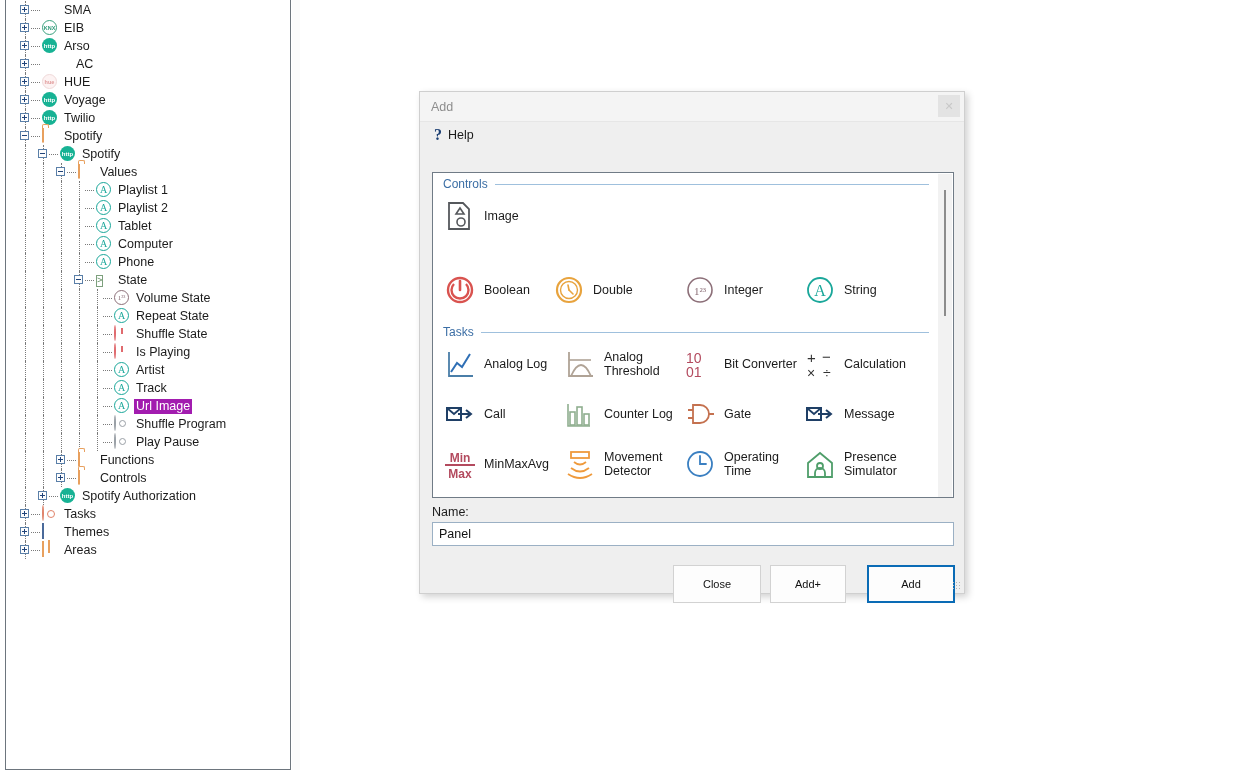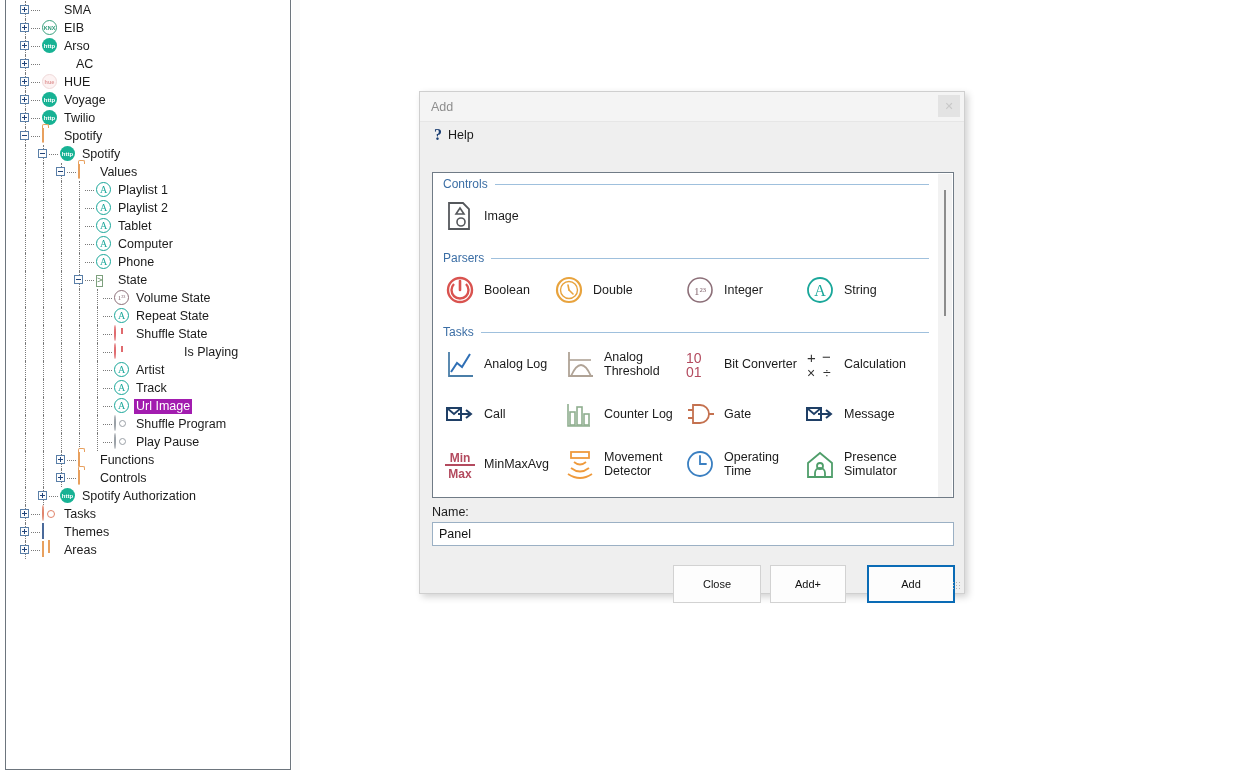--- a/index.html
+++ b/index.html
@@ -319,21 +319,21 @@
         <div class="trow" style="padding-left: 108px; position: absolute; left: 0px; right: 0px; top: 344px;">
           <span class="guide" style="left: 19px;"></span>
           <span class="guide" style="left: 37px;"></span>
           <span class="guide" style="left: 55px;"></span>
           <span class="guide" style="left: 73px;"></span>
           <span class="guide" style="left: 91px;"></span>
           <span class="dots" style="position: absolute; left: 97px; top: 9px;"></span>
           <span class="ico"><span class="ic-pow"></span></span>
           <span class="lbl">Shuffle State</span>
         </div>
-        <div class="trow" style="padding-left: 108px; position: absolute; left: 0px; right: 16px; top: 362px; gap: 48px;">
+        <div class="trow" style="padding-left: 108px; position: absolute; left: 0px; right: 16px; top: 362px;">
           <span class="guide" style="left: 19px;"></span>
           <span class="guide" style="left: 37px;"></span>
           <span class="guide" style="left: 55px;"></span>
           <span class="guide" style="left: 73px;"></span>
           <span class="guide" style="left: 91px;"></span>
           <span class="dots" style="position: absolute; left: 97px; top: 9px;"></span>
           <span class="ico"><span class="ic-pow"></span></span>
           <span class="lbl">Is Playing</span>
         </div>
         <div class="trow" style="padding-left: 108px; position: absolute; left: 0px; right: 0px; top: 380px;">
@@ -467,24 +467,20 @@
           <div class="item" style="left: 10px; top: 26px;">
             <span class="item-ico">
               <svg width="32" height="32" viewBox="0 0 32 32" fill="none">
                 <path d="M5 3 h14 l6 6 v20 h-20 z" stroke="#55585c" stroke-width="1.8" fill="#fff"></path>
                 <path d="M12 14 l4 -6 l4 6 z" stroke="#55585c" stroke-width="1.6" fill="none"></path>
                 <circle cx="17" cy="22" r="4" stroke="#55585c" stroke-width="1.6" fill="none"></circle>
               </svg>
             </span>
             <span class="item-lbl">Image</span>
           </div>
-          <div class="grp" style="top: 78px;">
-            <span class="grp-label">Parsers</span>
-            <span class="grp-line"></span>
-          </div>
           <div class="item" style="left: 10px; top: 100px;">
             <span class="item-ico">
               <svg width="32" height="32" viewBox="0 0 32 32" fill="none">
                 <circle cx="16" cy="16" r="12" stroke="#d9534f" stroke-width="2.4"></circle>
                 <path d="M16 7 v9" stroke="#d9534f" stroke-width="2.6" stroke-linecap="round"></path>
                 <path d="M10 10 a8.5 8.5 0 1 0 12 0" stroke="#d9534f" stroke-width="2.4" fill="none"></path>
               </svg>
             </span>
             <span class="item-lbl">Boolean</span>
           </div>

